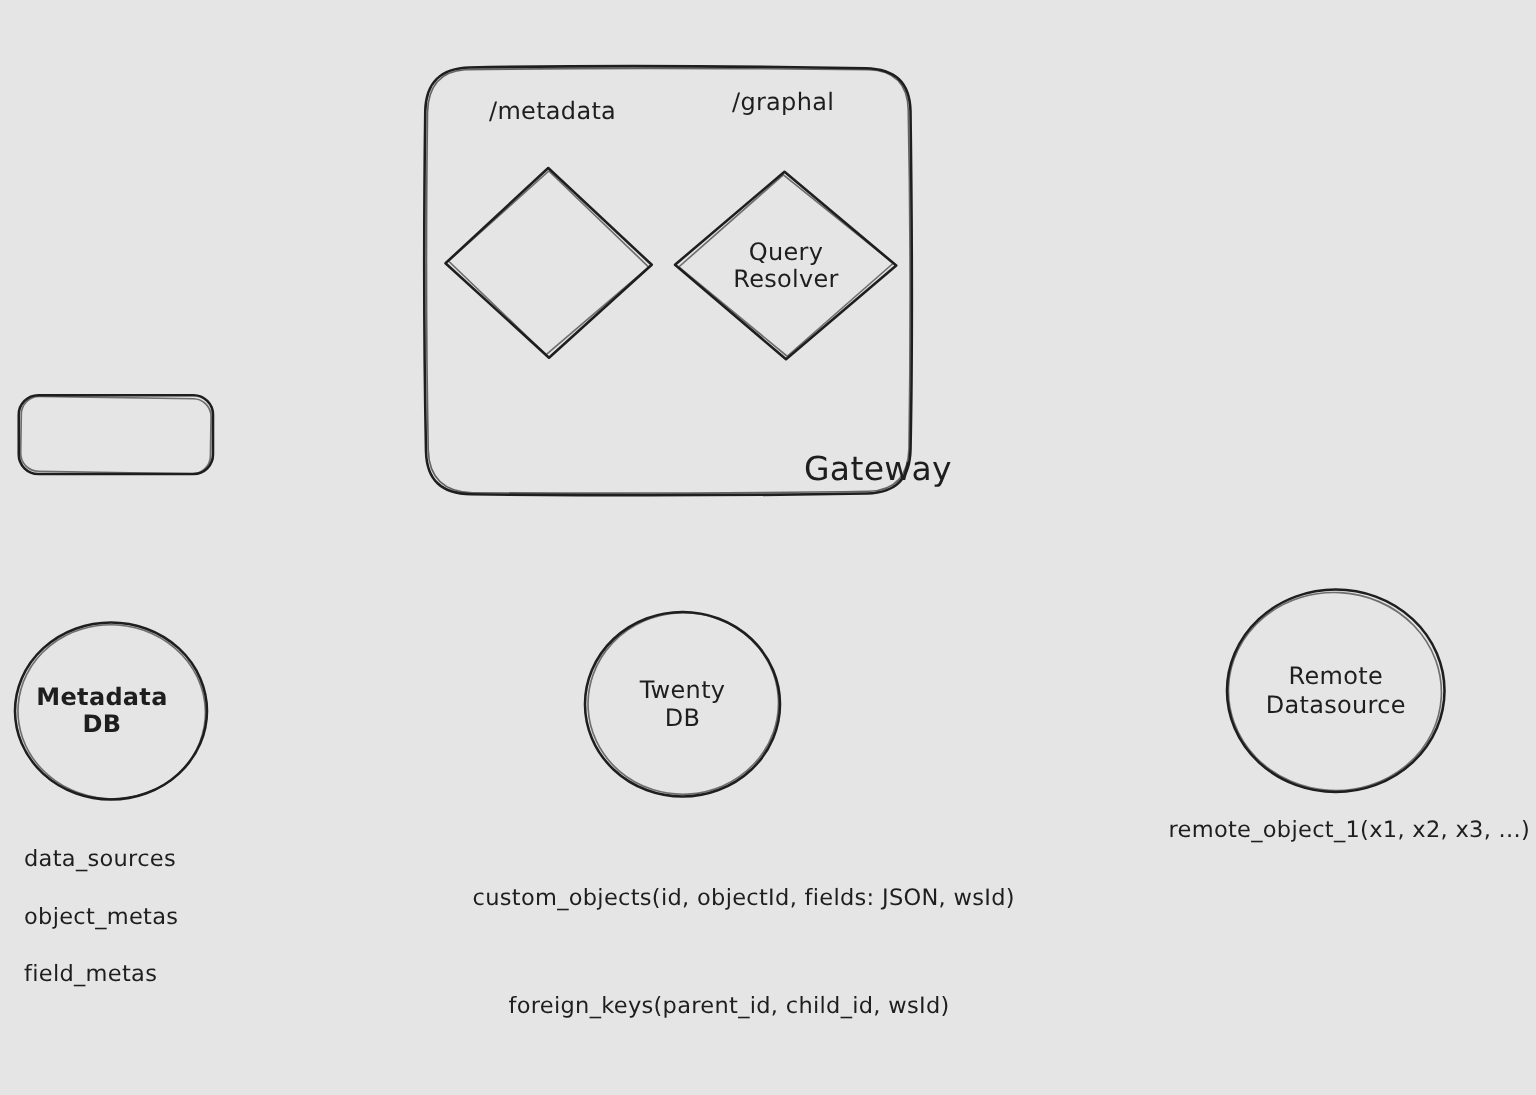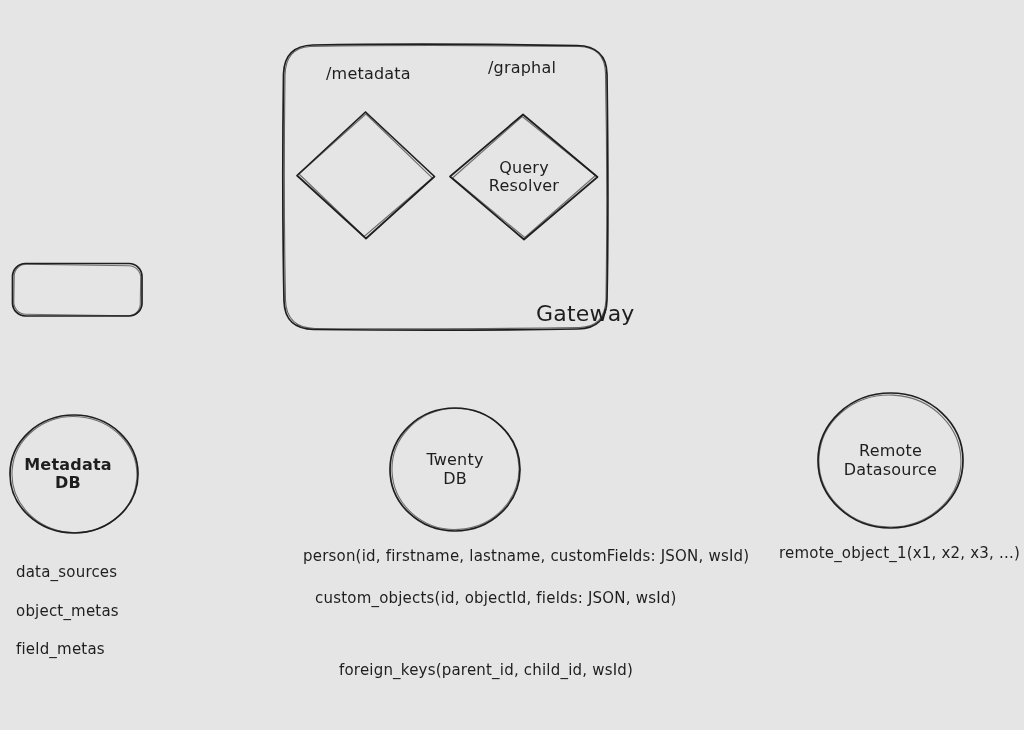--- a/index.html
+++ b/index.html
@@ -98,21 +98,20 @@
 
   <div class="lbl center node-label" style="left:818px; top:393px; width:145px; height:135px;">Remote
 Datasource</div>
 
   <div class="lbl tables" style="left:16px; top:544px;">
     <div>data_sources</div>
     <div>object_metas</div>
     <div>field_metas</div>
   </div>
 
-  <div class="lbl fs15" style="left:303px; top:547px;">person(id, firstname, lastname, customFields: JSON, wsId)</div>
 
   <div class="lbl fs15" style="left:315px; top:589px;">custom_objects(id, objectId, fields: JSON, wsId)</div>
 
   <div class="lbl fs15" style="left:339px; top:661px;">foreign_keys(parent_id, child_id, wsId)</div>
 
   <div class="lbl fs15" style="left:779px; top:544px;">remote_object_1(x1, x2, x3, ...)</div>
 
 </div>
 
 </body></html>

